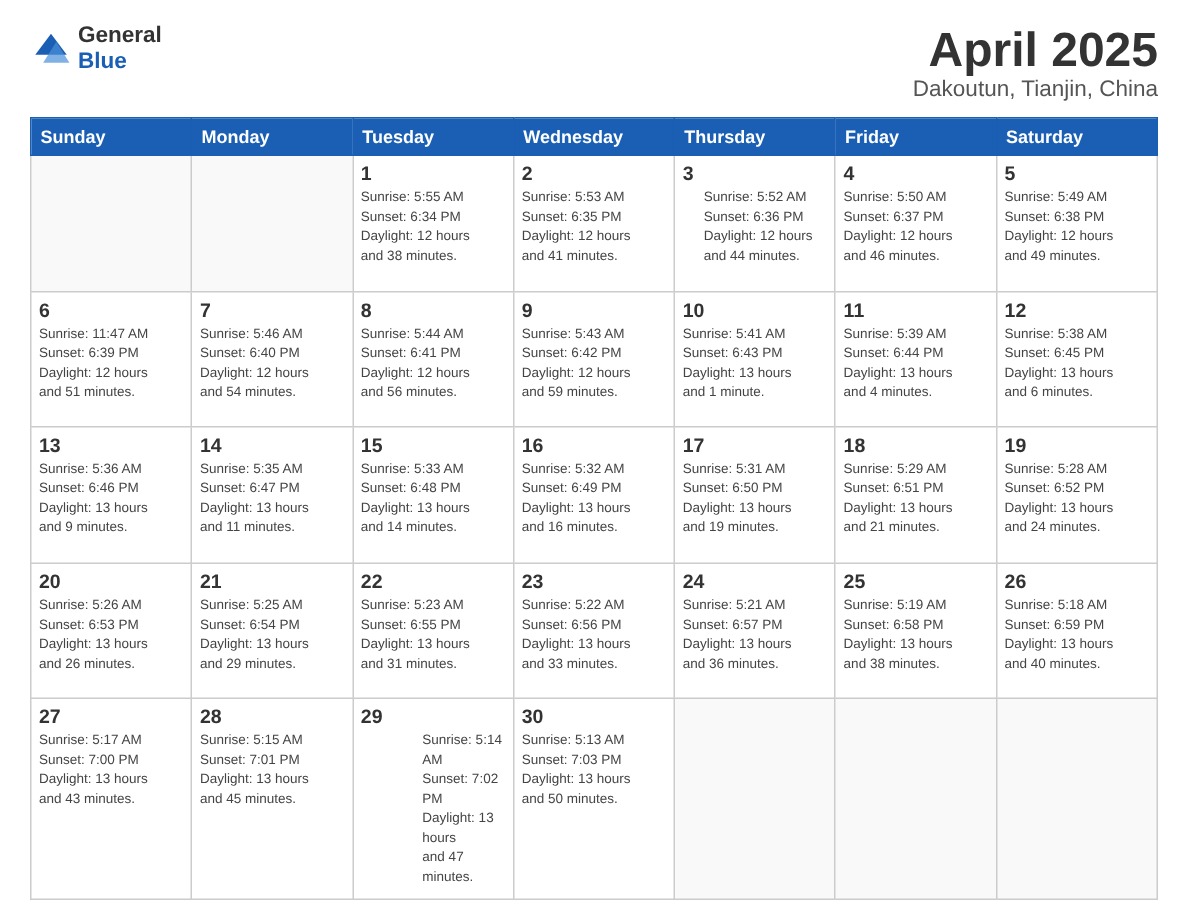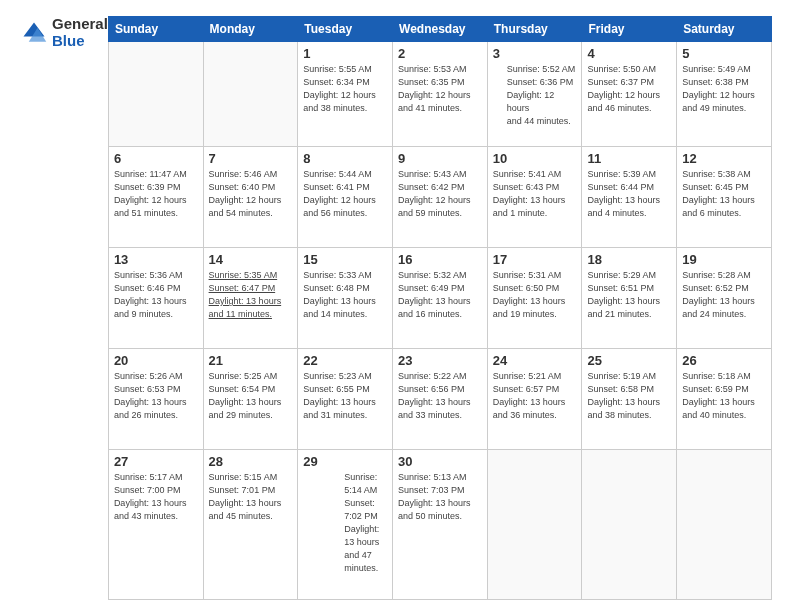--- a/index.html
+++ b/index.html
@@ -8,21 +8,21 @@
       background: #fff;
       width: 792px;
       height: 612px;
       overflow: hidden;
     }
     .page {
       width: 792px;
       height: 612px;
       padding: 16px 20px 12px 20px;
       display: flex;
-      flex-direction: row;
+      flex-direction: column;
     }
     .header {
       display: flex;
       justify-content: space-between;
       align-items: flex-start;
       margin-bottom: 10px;
     }
     .logo {
       display: flex;
       align-items: center;
@@ -109,20 +109,24 @@
     <div class="logo">
       <svg class="logo-icon" viewBox="0 0 32 32">
         <polygon points="16,4 28,20 4,20" fill="#1a5fb4"></polygon>
         <polygon points="20,10 30,26 10,26" fill="#4a90d9" opacity="0.7"></polygon>
       </svg>
       <div class="logo-text">
         <span class="logo-general">General</span>
         <span class="logo-blue">Blue</span>
       </div>
     </div>
+    <div class="title-block">
+      <div class="cal-title">April 2025</div>
+      <div class="cal-subtitle">Dakoutun, Tianjin, China</div>
+    </div>
   </div>
 
   <table class="calendar">
     <thead>
       <tr id="weekday-row">
           <th>Sunday</th>
           <th>Monday</th>
           <th>Tuesday</th>
           <th>Wednesday</th>
           <th>Thursday</th>
@@ -224,21 +228,21 @@
         <tr>
           <td>
             <span class="day-num">13</span>
             <div class="day-info" style="white-space: pre-line;">Sunrise: 5:36 AM
 Sunset: 6:46 PM
 Daylight: 13 hours
 and 9 minutes.</div>
           </td>
           <td>
             <span class="day-num">14</span>
-            <div class="day-info" style="white-space: pre-line; text-decoration: underline;">Sunrise: 5:35 AM
+            <div class="day-info" style="white-space: pre-line;">Sunrise: 5:35 AM
 Sunset: 6:47 PM
 Daylight: 13 hours
 and 11 minutes.</div>
           </td>
           <td>
             <span class="day-num">15</span>
             <div class="day-info" style="white-space: pre-line;">Sunrise: 5:33 AM
 Sunset: 6:48 PM
 Daylight: 13 hours
 and 14 minutes.</div>

